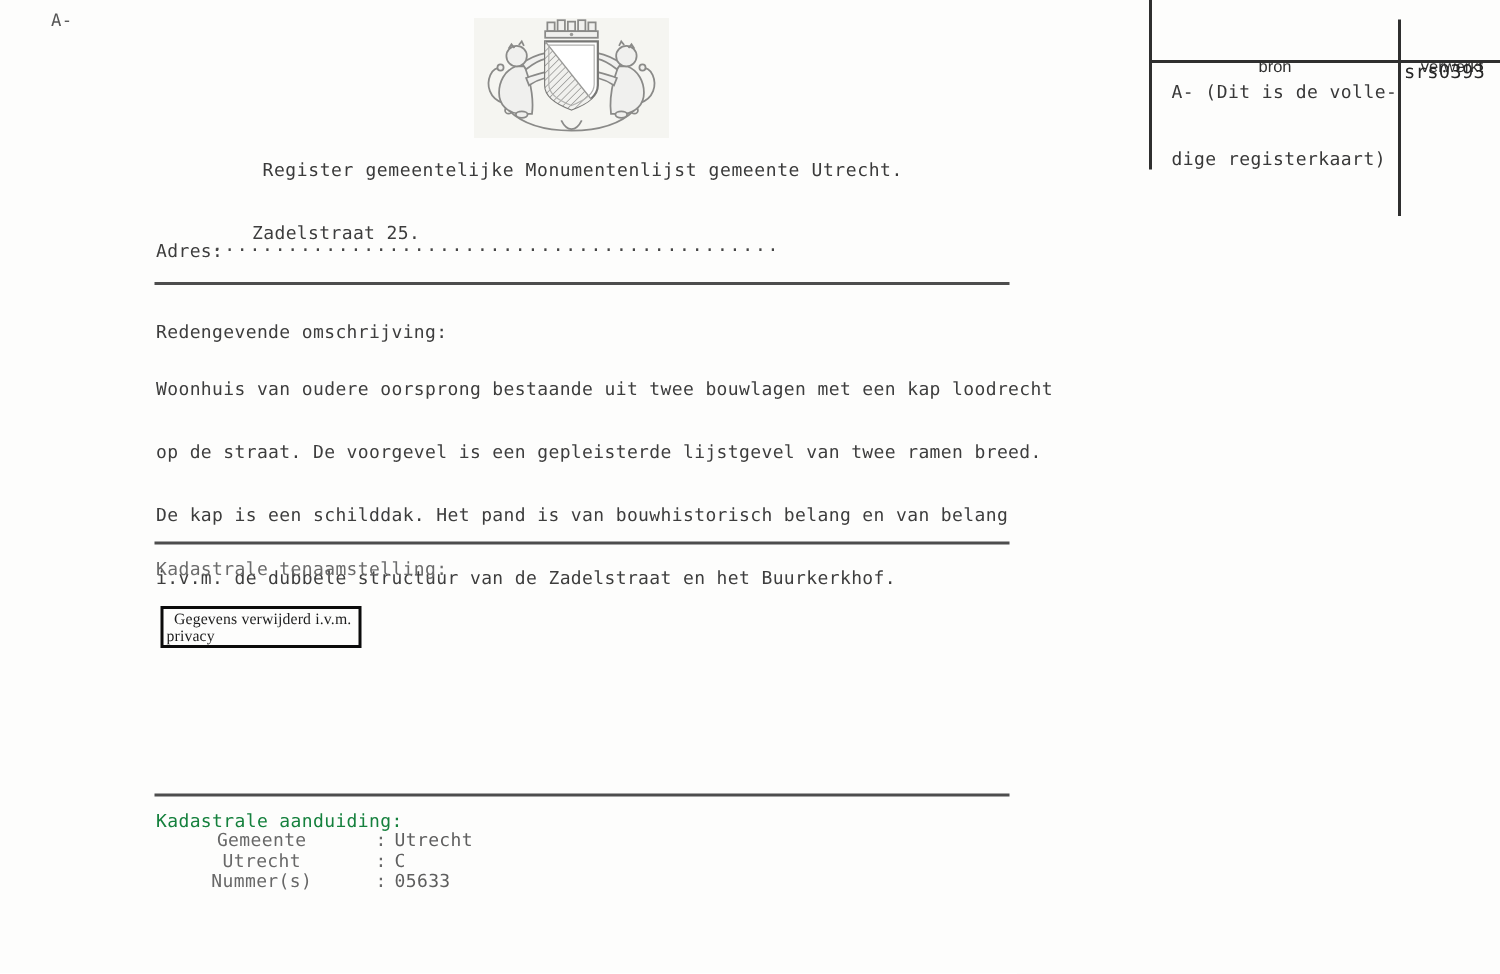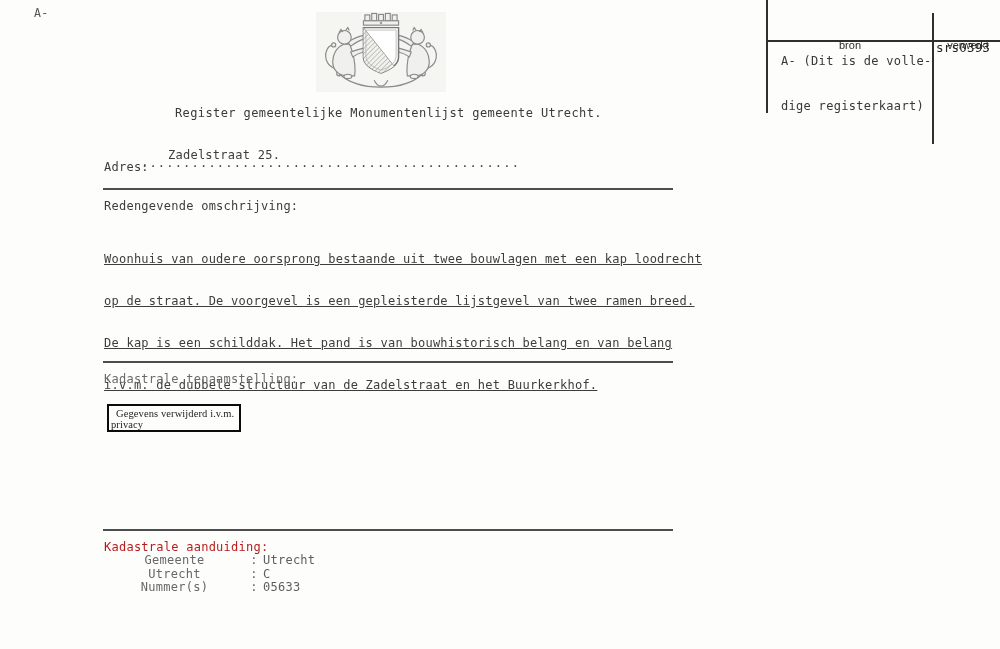--- a/index.html
+++ b/index.html
@@ -43,37 +43,37 @@
   .addr-value { left:168px; top:148px; }
   .addr-label { left:104px; top:160px; }
   .addr-dots  { left:141px; top:156px; letter-spacing:1.2px; color:#464646; }
 
   
   .rule { left:103px; width:570px; height:2px; background:#4d4d4d; }
   .rule1 { top:188px; }
   .rule2 { top:361px; }
   .rule3 { top:529px; }
 
-  .h-redeng { left:104px; top:199px; }
+  .h-redeng { left:104px; top:214px; }
   .desc { left:104px; top:224px; line-height:14px; }
-  .desc div { white-space:pre;text-decoration:underline; }
+  .desc div { white-space:pre; }
 
   .faded { color:#6b6b6b; }
   .h-tenaam { left:104px; top:372px; }
 
   .privacy-box {
     left:107px; top:404px; width:134px; height:28px;
     border:2.5px solid #0b0b0b; background:#fdfdfc; box-sizing:border-box;
     font-family:"Liberation Serif",serif; font-size:10.5px; line-height:11.5px;
     color:#1c1c1c; letter-spacing:0.1px;
   }
   .privacy-box .pv1 { padding:1.5px 0 0 7px; white-space:nowrap; }
   .privacy-box .pv2 { padding-left:2px; }
 
-  .h-aand { left:104px; top:540px; color:#b91c1c; }
+  .h-aand { left:104px; top:540px; color:#15803d; }
   .aand-rows { left:104px; top:554px; color:#686868; font-size:12px; letter-spacing:0.25px; }
   .arow { display:flex; height:13.6px; line-height:13.6px;text-align:center; }
   .arow .al { width:141px; }
   .arow .ac { width:18px; }
   .arow .av { color:#5e5e5e; }
 
   svg .ln { stroke:#8a8a88; fill:none; stroke-width:1.2; }
   svg .body { stroke:#8a8a88; fill:#f0f0ee; stroke-width:1.2; }
 </style>
 </head>

